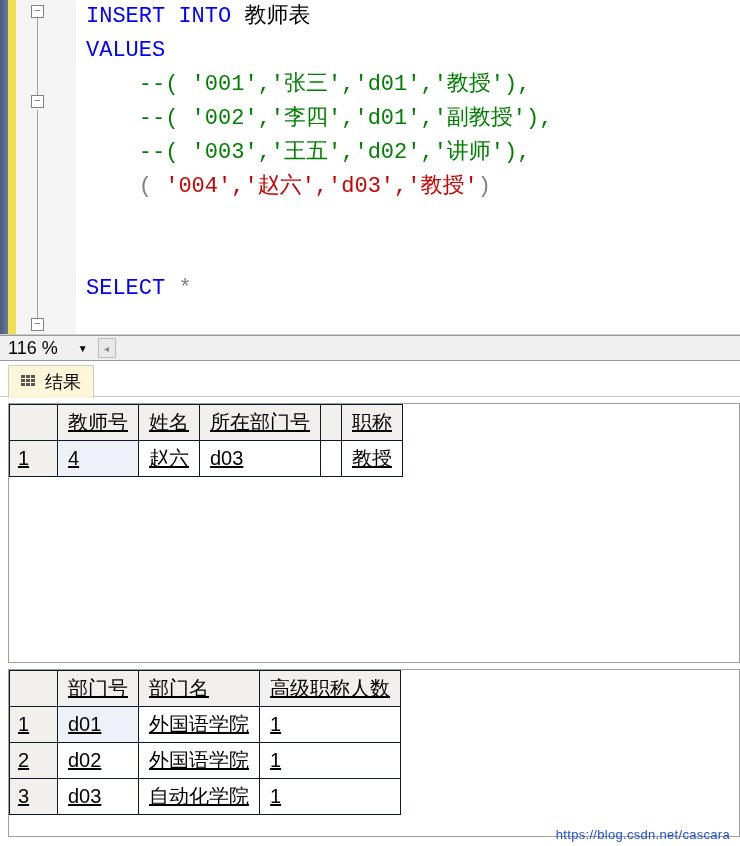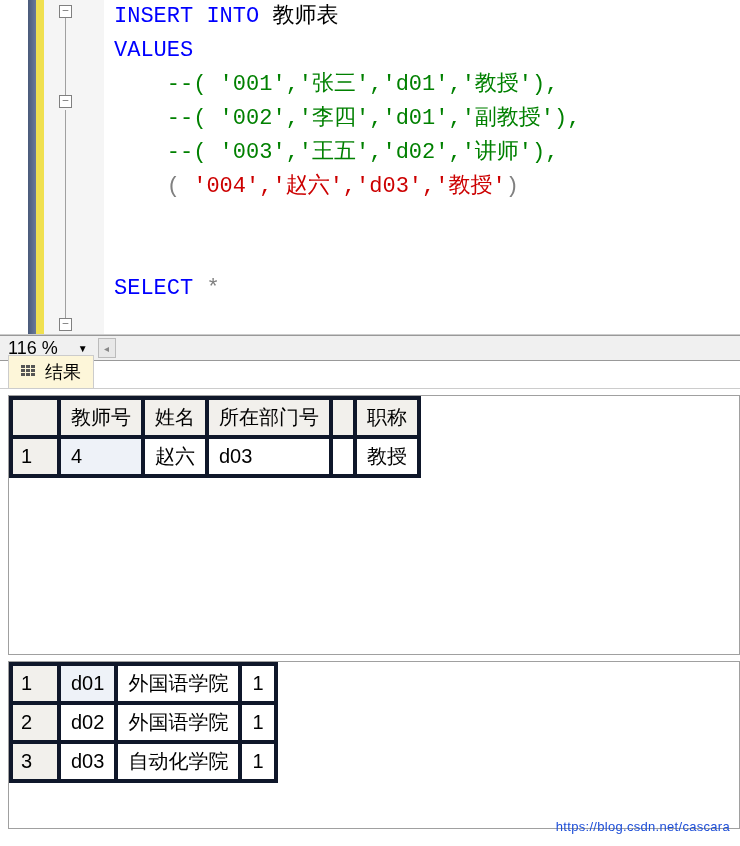--- a/index.html
+++ b/index.html
@@ -10,21 +10,20 @@
       width: 740px;
       height: 846px;
       overflow: hidden;
       position: relative;
     }
     .editor-area {
       display: flex;
       height: 335px;
       border-bottom: 1px solid #ccc;
       position: relative;
-      padding-left: 28px;
     }
     .left-stripe {
       width: 8px;
       background: linear-gradient(to right, #4a5a7a, #6a7a9a);
       flex-shrink: 0;
     }
     .highlight-bar {
       width: 8px;
       background: #f0e050;
       flex-shrink: 0;
@@ -108,26 +107,26 @@
       display: flex;
       align-items: center;
       justify-content: center;
       font-size: 10px;
       color: #888;
       margin-left: 6px;
     }
 
     .tabs-bar {
       display: flex;
-      align-items: flex-end;
+      align-items: flex-start;
       gap: 0;
       padding: 4px 4px 0 8px;
       background: #fff;
       border-bottom: 1px solid #ccc;
-      height: 28px;
+      height: 36px;
     }
     .tab {
       display: flex;
       align-items: center;
       gap: 6px;
       padding: 4px 12px;
       border: 1px solid #ccc;
       border-bottom: none;
       background: #fdf6d9;
       cursor: pointer;
@@ -179,26 +178,27 @@
       right: 0;
       background: #fff;
     }
     .block1 { top: 6px; height: 260px; }
     .block2 { top: 272px; height: 168px; }
     .data-table {
       border-collapse: collapse;
       font-size: 20px;
     }
     .data-table th, .data-table td {
-      border: 4px solid #0f172a;
+      border: 1px solid #0f172a;
       padding: 4px 10px;
       text-align: left;
       font-weight: normal;
       background: #fff;
       white-space: nowrap;
+      text-decoration: underline;
     }
     .data-table th {
       background: #f2f0ec;
     }
     .data-table .rownum {
       background: #f2f0ec;
       text-align: left;
       min-width: 48px;
       padding-left: 8px;
     }
@@ -290,20 +290,26 @@
         <td></td>
         <td>教授</td>
       </tr>
     </tbody>
       </table>
   </div>
 
   <div class="result-block block2">
     <table class="data-table">
       <tbody>
+          <tr>
+        <th class="corner"></th>
+        <th>部门号</th>
+        <th>部门名</th>
+        <th>高级职称人数</th>
+      </tr>
       <tr>
         <td class="rownum">1</td>
         <td class="sel">d01</td>
         <td>外国语学院</td>
         <td>1</td>
       </tr>
       <tr>
         <td class="rownum">2</td>
         <td>d02</td>
         <td>外国语学院</td>

